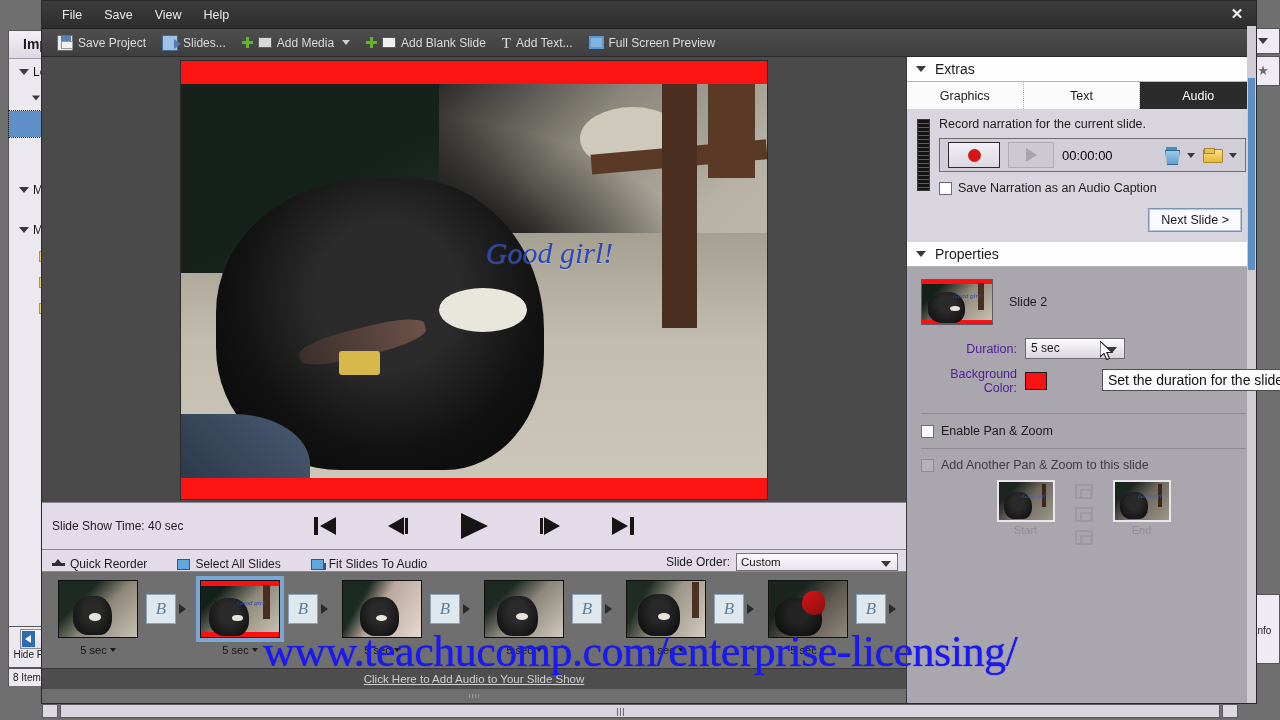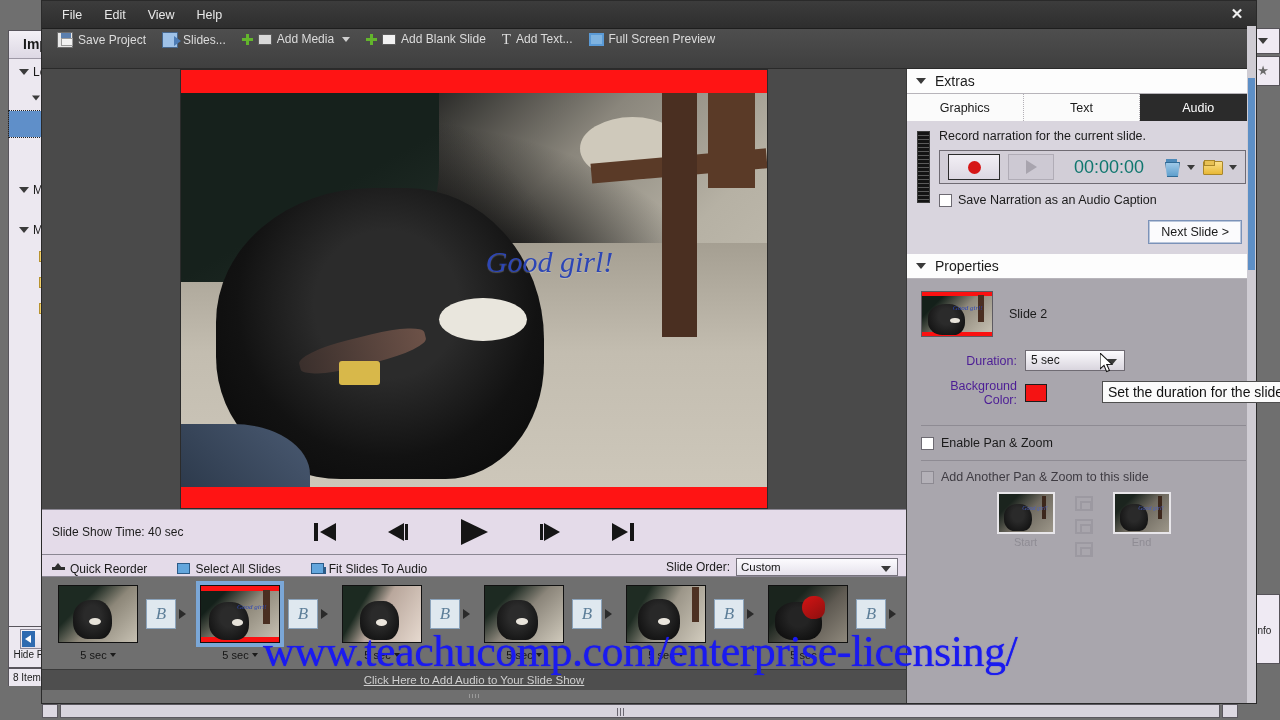--- a/index.html
+++ b/index.html
@@ -95,23 +95,23 @@
   .menu-item {
     color:#e9e9e9; font-size:12.5px; padding:4px 10px; cursor:default;
   }
   #close-btn {
     position:absolute; right:6px; top:3px; width:26px;height:20px;
     display:flex;align-items:center;justify-content:center;
     color:#efefef; font-size:15px; font-weight:bold; cursor:default;
   }
   
   #toolbar {
-    height:40px; background:linear-gradient(#4e4e4e,#3f3f3f);
+    height:28px; background:linear-gradient(#4e4e4e,#3f3f3f);
     border-bottom:1px solid #2a2a2a;
-    display:flex; align-items:flex-start; padding-left:8px; gap:2px;
+    display:flex; align-items:center; padding-left:8px; gap:2px;
   }
   .tb-btn {
     display:flex; align-items:center; gap:5px; padding:3px 7px;
     color:#dcdcdc; font-size:12px; white-space:nowrap; cursor:default;
   }
   .tb-caret { width:0;height:0;border-left:4px solid transparent;border-right:4px solid transparent;border-top:5px solid #cfcfcf; margin-left:3px;}
   
   .ico { width:16px;height:16px;position:relative;flex:0 0 16px; display:inline-block;}
   .ico-save { background:#e8e8e8; border:1px solid #6d6d6d; }
   .ico-save::before{content:"";position:absolute;left:3px;top:0;width:10px;height:6px;background:#5b7fae;}
@@ -266,21 +266,21 @@
   #record-row{
     margin-left:24px; margin-top:7px; height:34px; border:1px solid #6f6b73;
     background:#d2ced7; display:flex; align-items:center; padding:0 8px; gap:8px;
   }
   #rec-btn{ width:52px;height:26px;background:linear-gradient(#f2eff5,#ddd8e2);border:1px solid #2c2c2c;
     display:flex;align-items:center;justify-content:center;cursor:default;}
   #rec-dot{ width:13px;height:13px;border-radius:50%;background:#d61616;}
   #play-btn{ width:46px;height:26px;background:#cdc9d3;border:1px solid #b0acb6;
     display:flex;align-items:center;justify-content:center;}
   #play-tri{width:0;height:0;border-top:7px solid transparent;border-bottom:7px solid transparent;border-left:11px solid #a8a4ae;}
-  #rec-time{ flex:1; text-align:center; font-size:18px; color:#0f766e;}
+  #rec-time{ flex:1; text-align:left; font-size:13px; color:#000000;}
   .ico-trash{width:15px;height:16px;position:relative;flex:0 0 15px;}
   .ico-trash::before{content:"";position:absolute;left:1px;top:3px;width:13px;height:13px;
     background:linear-gradient(#9fc9e8,#5f9fcc); border:1px solid #2f6a96;
     clip-path:polygon(0 0,100% 0,86% 100%,14% 100%);}
   .ico-trash::after{content:"";position:absolute;left:2px;top:0;width:11px;height:3px;background:#4d8ab9;}
   .mini-caret{width:0;height:0;border-left:4px solid transparent;border-right:4px solid transparent;border-top:5px solid #3a3a3a;}
   .ico-folder{width:18px;height:15px;position:relative;flex:0 0 18px;}
   .ico-folder::before{content:"";position:absolute;left:0;bottom:0;width:18px;height:12px;
     background:linear-gradient(#fbe08a,#e8b836);border:1px solid #a9862a;border-radius:1px;}
   .ico-folder::after{content:"";position:absolute;left:1px;top:0;width:9px;height:4px;background:#e8c154;border:1px solid #a9862a;}
@@ -399,21 +399,21 @@
       </div>
     <div id="bg-scroll-arrow-r"></div>
   </div>
 </div>
 
 <div id="app-window">
 
   <div id="titlebar">
     <div id="menubar">
       <div class="menu-item">File</div>
-      <div class="menu-item">Edit</div>
+      <div class="menu-item">Save</div>
       <div class="menu-item">View</div>
       <div class="menu-item">Help</div>
     </div>
     <div id="close-btn">✕</div>
   </div>
 
   <div id="toolbar">
     <div class="tb-btn">
       <span class="ico ico-save"></span>
       <span>Save Project</span>

